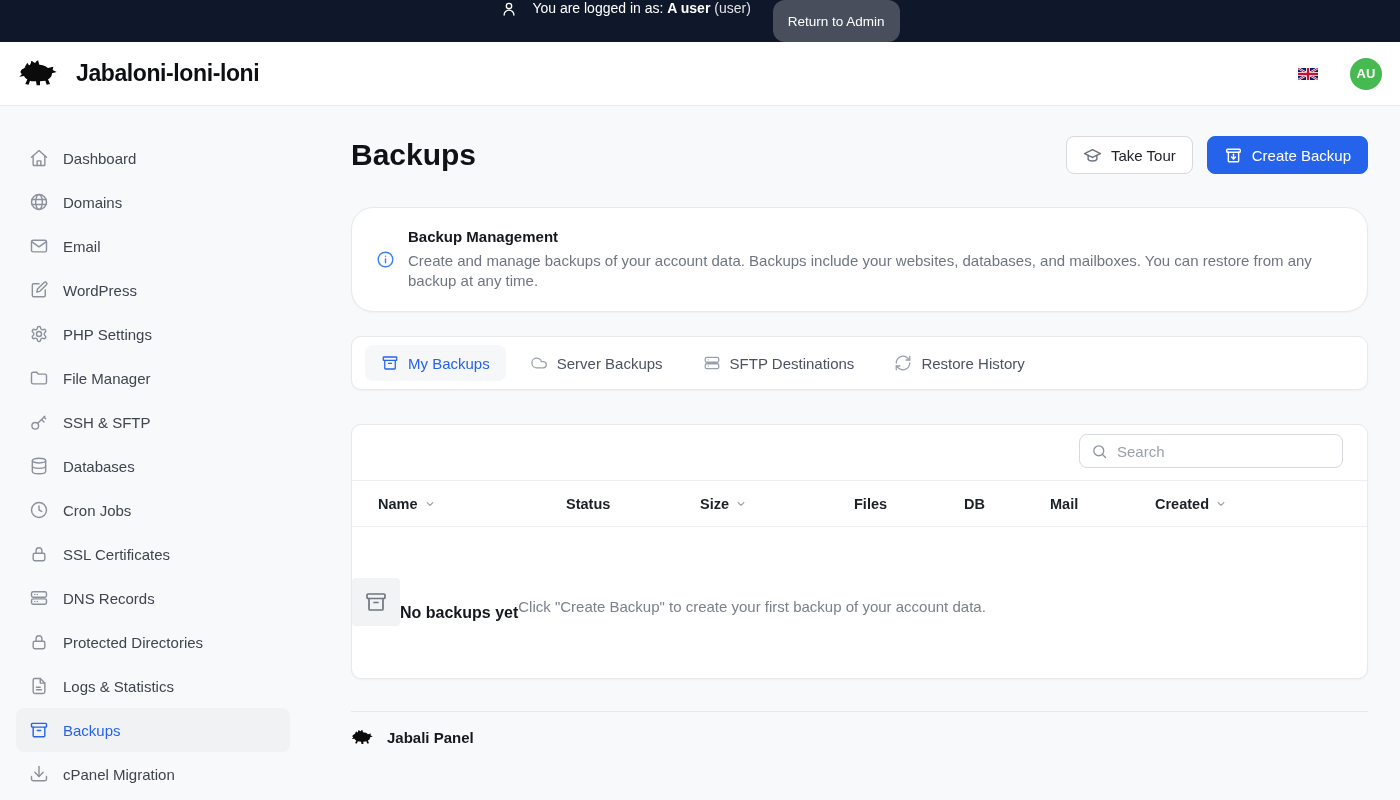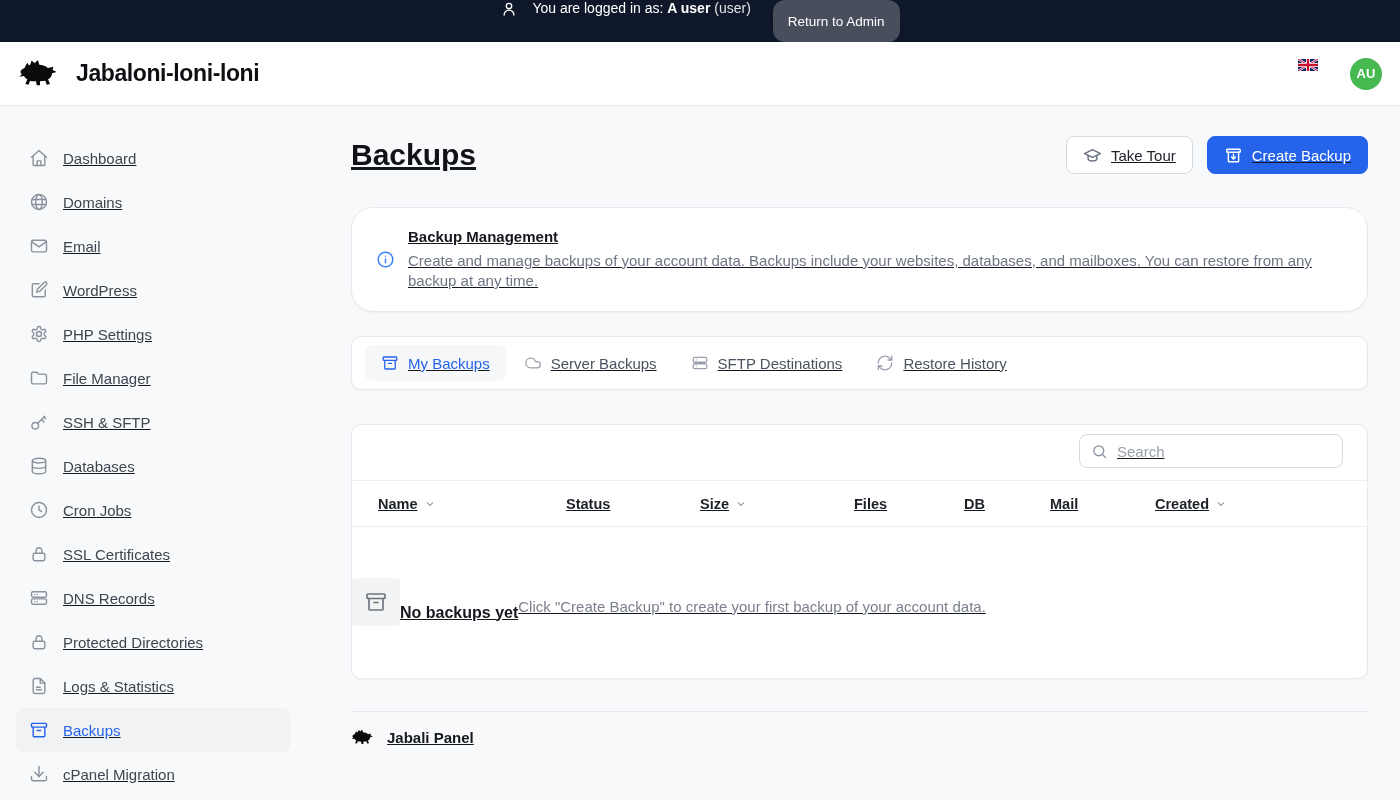--- a/index.html
+++ b/index.html
@@ -10,26 +10,26 @@
   .topbar { height:42px; background:#0f172a; display:flex; justify-content:center; color:#fff; font-size:14px; }
   .topbar .u-icon { width:18px; height:18px; stroke:#fff; stroke-width:1.8; fill:none; stroke-linecap:round; stroke-linejoin:round; margin-right:14px; }
   .topbar b { font-weight:700; }
   .topbar .role { color:rgba(255,255,255,.88); }
   .return-btn { margin-left:22px; background:rgba(255,255,255,.24); border:none; color:#fff; font-family:inherit; font-size:13.5px; font-weight:500; padding:6px 15px; border-radius:12px; cursor:pointer; }
 
   
   .header { height:64px; background:#fff; border-bottom:1px solid #e7e9ec; display:flex; align-items:center; padding:0 18px; }
   .logo-svg { width:48px; height:34px; }
   .app-title { font-size:23px; font-weight:800; letter-spacing:-.4px; color:#0d0f13; margin-left:10px; }
-  .header-right { margin-left:auto; display:flex; align-items:flex-start; gap:32px; }
+  .header-right { margin-left:auto; display:flex; align-items:center; gap:32px; }
   .flag { width:20px; height:14px; border-radius:2px; overflow:hidden; display:block; }
   .avatar { width:32px; height:32px; border-radius:50%; background:#46b950; color:#fff; font-size:13px; font-weight:700; display:flex; align-items:center; justify-content:center; cursor:pointer; }
 
   
-  .layout { display:flex; height:694px;text-decoration:underline; }
+  .layout { display:flex; height:694px; }
   .sidebar { width:306px; flex:none; padding:30px 16px 0; }
   .side-item { height:44px; display:flex; align-items:center; gap:14px; padding:0 13px; border-radius:8px; font-size:15px; color:#3e4550; cursor:pointer; }
   .side-item .ic { width:20px; height:20px; stroke:#8b919d; stroke-width:1.7; fill:none; stroke-linecap:round; stroke-linejoin:round; flex:none; }
   .side-item.active { background:#f1f2f4; color:#2563eb; font-weight:500; }
   .side-item.active .ic { stroke:#2563eb; }
 
   .main { flex:1; padding:30px 32px 0 45px; min-width:0; }
 
   
   .page-head { display:flex; align-items:center; }
@@ -43,21 +43,21 @@
   .btn-primary .b-ic { stroke:#fff; }
 
   
   .card { background:#fff; border:1px solid #e7e9ec; border-radius:10px; box-shadow:0 1px 2px rgba(16,24,40,.04); }
 
   .info-card { margin-top:33px; padding:20px 24px; display:flex; align-items:center; gap:13px;border-radius:22px; }
   .info-ic { width:19px; height:19px; stroke:#3b82f6; stroke-width:1.8; fill:none; stroke-linecap:round; flex:none; }
   .info-title { font-size:15px; font-weight:700; color:#15181e; margin-bottom:6px; }
   .info-desc { font-size:15px; color:#6f7683; line-height:20px; max-width:940px; }
 
-  .tabs-card { margin-top:24px; padding:8px 13px; display:flex; align-items:center; gap:2px; }
+  .tabs-card { margin-top:24px; padding:8px 13px; display:flex; align-items:center; gap:8px; }
   .tab { display:flex; align-items:center; gap:9px; padding:9px 16px; border-radius:8px; font-size:15px; color:#4b5360; cursor:pointer; }
   .tab .t-ic { width:18px; height:18px; stroke:#99a0ab; stroke-width:1.7; fill:none; stroke-linecap:round; stroke-linejoin:round; }
   .tab.active { background:#f6f7f9; color:#2563eb; font-weight:500; }
   .tab.active .t-ic { stroke:#2563eb; }
 
   
   .table-card { margin-top:34px; }
   .search-row { display:flex; justify-content:flex-end; padding:9px 24px 12px; }
   .search-box { width:264px; height:34px; border:1px solid #d6dade; border-radius:8px; display:flex; align-items:center; gap:9px; padding:0 11px; background:#fff; }
   .search-box .s-ic { width:17px; height:17px; stroke:#8b919d; stroke-width:1.8; fill:none; stroke-linecap:round; flex:none; }

